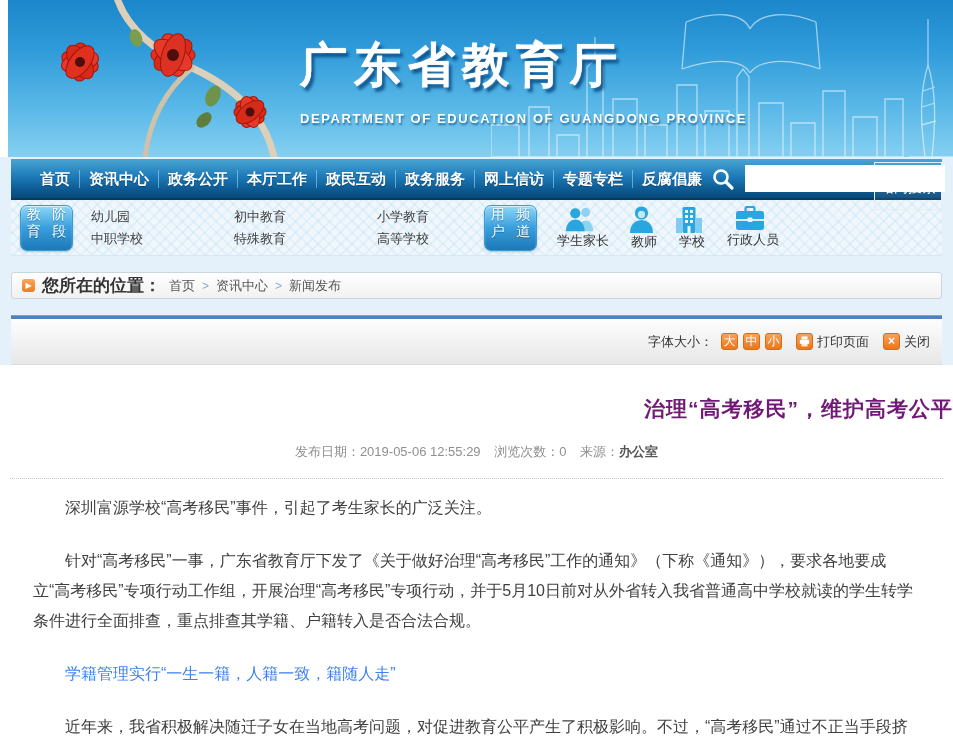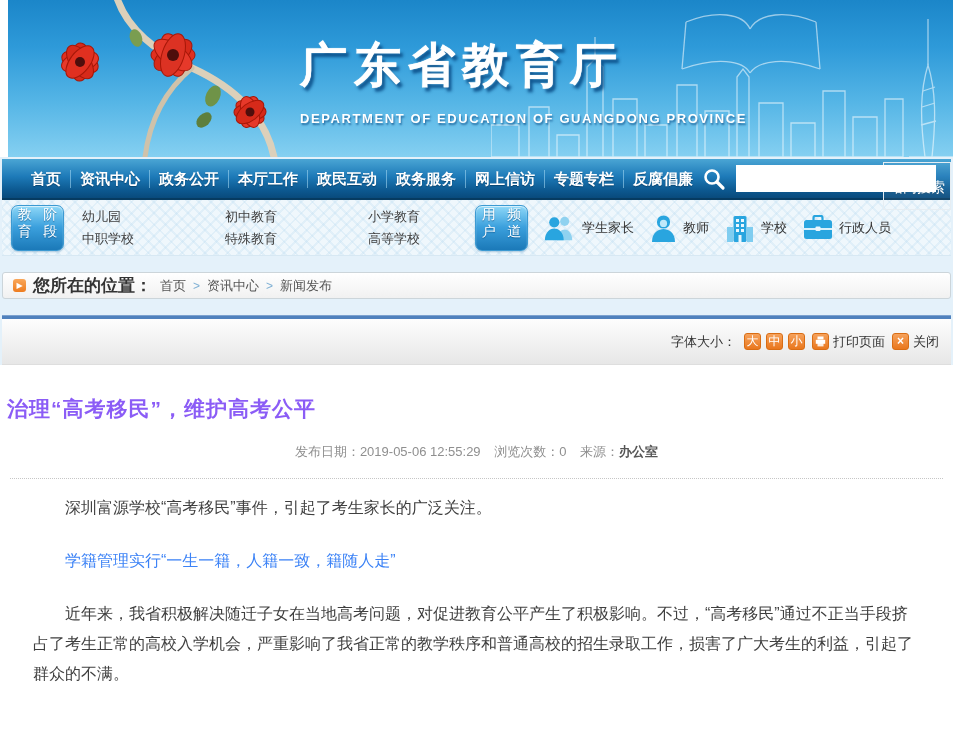--- a/index.html
+++ b/index.html
@@ -12,21 +12,21 @@
     background:linear-gradient(180deg,#1b86c9 0%,#2e9ad9 30%,#55b5e6 65%,#85d0f1 100%);margin-left:8px; }
   .banner-art { position:absolute; left:0; top:0; }
   .skyline { position:absolute; right:0; bottom:0; }
   .banner-text { position:absolute; left:292px; top:34px; color:#fff; }
   .banner-title { font-size:47px; font-weight:bold; letter-spacing:7px;
     text-shadow:0 0 1px #fff, 3px 4px 3px rgba(8,74,132,.85); }
   .banner-subtitle { margin-top:14px; font-size:13px; font-weight:bold; letter-spacing:1.6px;
     text-shadow:1px 2px 2px rgba(8,74,132,.7); }
 
   
-  .upper { background:#e4f1fa; padding:2px 2px 0; }
+  .upper { background:#e4f1fa; padding:2px 11px 0; }
 
   
   .navbar { position:relative; height:41px; display:flex; align-items:center; padding-left:20px;
     background:linear-gradient(180deg,#4aa5d4 0%,#1d7ab8 45%,#0d5a92 78%,#094a7c 100%);
     border-bottom:2px solid #063b61; }
   .nav-item { color:#fff; font-size:15px; font-weight:bold; text-decoration:none;
     padding:0 9px; line-height:18px; border-right:1px solid rgba(170,220,245,.55); cursor:pointer;
     text-shadow:0 1px 1px rgba(0,40,70,.5); white-space:nowrap; }
   .nav-item:last-of-type { border-right:none; }
   .search-area { position:relative; margin-left:auto; width:300px; height:41px; }
@@ -48,21 +48,21 @@
     background:linear-gradient(180deg,#8ed8f8 0%,#3ba0dd 48%,#1b79b8 100%);
     border:1px solid #3c9ad2; box-shadow:inset 0 1px 1px rgba(255,255,255,.7), 0 1px 2px rgba(40,110,160,.35);
     color:#fff; font-size:14px; font-weight:normal; text-align:center; line-height:17px;
     display:flex; flex-direction:row; justify-content:center; cursor:pointer;
     text-shadow:0 1px 1px rgba(10,70,120,.6); }
   .edu-cols { display:flex; margin-left:18px;gap:40px; }
   .edu-col { width:103px; font-size:13px; line-height:22px; }
   .edu-col a { display:block; color:#404040; text-decoration:none; cursor:pointer; white-space:nowrap; }
   .user-badge { margin-left:4px; }
   .user-items { display:flex; align-items:center; margin-left:14px; }
-  .user-item { display:flex; align-items:center; margin-right:16px; cursor:pointer; }
+  .user-item { display:flex; align-items:center; margin-right:16px; cursor:pointer;flex-direction:column; }
   .user-item svg { flex:none; }
   .user-item span.lbl { margin-left:6px; font-size:13px; color:#333; white-space:nowrap; }
 
   
   .breadcrumb-bar { margin-top:16px; height:27px; display:flex; align-items:center; padding-left:10px;
     border:1px solid #ccd5da; border-radius:3px; background:linear-gradient(180deg,#ffffff,#f1f1f1); }
   .crumb-icon { width:13px; height:13px; border-radius:3px; flex:none;
     background:linear-gradient(180deg,#f9a75a,#ee7c1f); color:#fff; font-size:8px; line-height:13px;
     text-align:center; }
   .crumb-label { font-size:17px; font-weight:bold; color:#333; margin:0 8px 0 7px; }
@@ -71,28 +71,28 @@
 
   
   .blue-divider { margin-top:16px; height:4px; background:#4f81bd; border-top:1px solid #7ba1cf; }
   .toolbar { height:46px; display:flex; align-items:center; justify-content:flex-end; gap:5px;
     padding-right:12px; background:linear-gradient(180deg,#fdfdfd,#e7e7e7);
     border-bottom:1px solid #dedede; font-size:13px; color:#333; }
   .fs-label { margin-right:3px; }
   .sq-btn { width:17px; height:17px; border-radius:3px; border:1px solid #d96d14; cursor:pointer;
     background:linear-gradient(180deg,#f6a25c,#e9771d); color:#fff; font-size:12px; line-height:15px;
     text-align:center; padding:0; font-family:inherit; }
-  .tool-group { display:flex; gap:4px; margin-left:2px; cursor:pointer; }
+  .tool-group { display:flex; gap:4px; margin-left:9px; cursor:pointer; }
   .sq-ico { width:17px; height:17px; border-radius:3px; border:1px solid #d96d14;
     background:linear-gradient(180deg,#f6a25c,#e9771d); display:flex; align-items:center;
     justify-content:center; color:#fff; font-size:12px; font-weight:bold; line-height:15px; }
 
   
   .article { background:#fff; padding-top:30px; }
-  .article-title { text-align:left; color:#8b5cf6; font-size:21px; font-weight:bold; letter-spacing:1px;padding-left:7px; }
+  .article-title { text-align:right; color:#701a75; font-size:21px; font-weight:bold; letter-spacing:1px; }
   .article-meta { margin-top:20px; text-align:center; font-size:13px; color:#8f8f8f; }
   .article-meta .sep { display:inline-block; width:10px; }
   .article-meta .src { color:#555; font-weight:bold;margin-top:24px; }
   .dotted { margin:17px 10px 0; border-bottom:1px dotted #c6c6c6; }
   .article-body { padding:14px 33px 0; font-size:16px; color:#3f3f3f; line-height:30px; }
   .article-body p { text-indent:2em; margin-bottom:23px; }
   .article-body p.subhead { font-weight:normal; color:#3b82f6; }
 </style>
 </head>
 <body>
@@ -301,19 +301,20 @@
   <main class="article">
     <h1 class="article-title">治理“高考移民”，维护高考公平</h1>
     <div class="article-meta">
       <span>发布日期：</span><span>2019-05-06 12:55:29</span><span class="sep"></span>
       <span>浏览次数：</span><span>0</span><span class="sep"></span>
       <span>来源：</span><span class="src">办公室</span>
     </div>
     <div class="dotted"></div>
     <div class="article-body">
       <p>深圳富源学校“高考移民”事件，引起了考生家长的广泛关注。</p>
+      <p>针对“高考移民”一事，广东省教育厅下发了《关于做好治理“高考移民”工作的通知》（下称《通知》），要求各地要成立“高考移民”专项行动工作组，开展治理“高考移民”专项行动，并于5月10日前对从外省转入我省普通高中学校就读的学生转学条件进行全面排查，重点排查其学籍、户籍转入是否合法合规。</p>
       <p class="subhead">学籍管理实行“一生一籍，人籍一致，籍随人走”</p>
       <p>近年来，我省积极解决随迁子女在当地高考问题，对促进教育公平产生了积极影响。不过，“高考移民”通过不正当手段挤占了考生正常的高校入学机会，严重影响了我省正常的教学秩序和普通高校的招生录取工作，损害了广大考生的利益，引起了群众的不满。</p>
 
     </div>
   </main>
 
 </div>
 
 </body></html>

